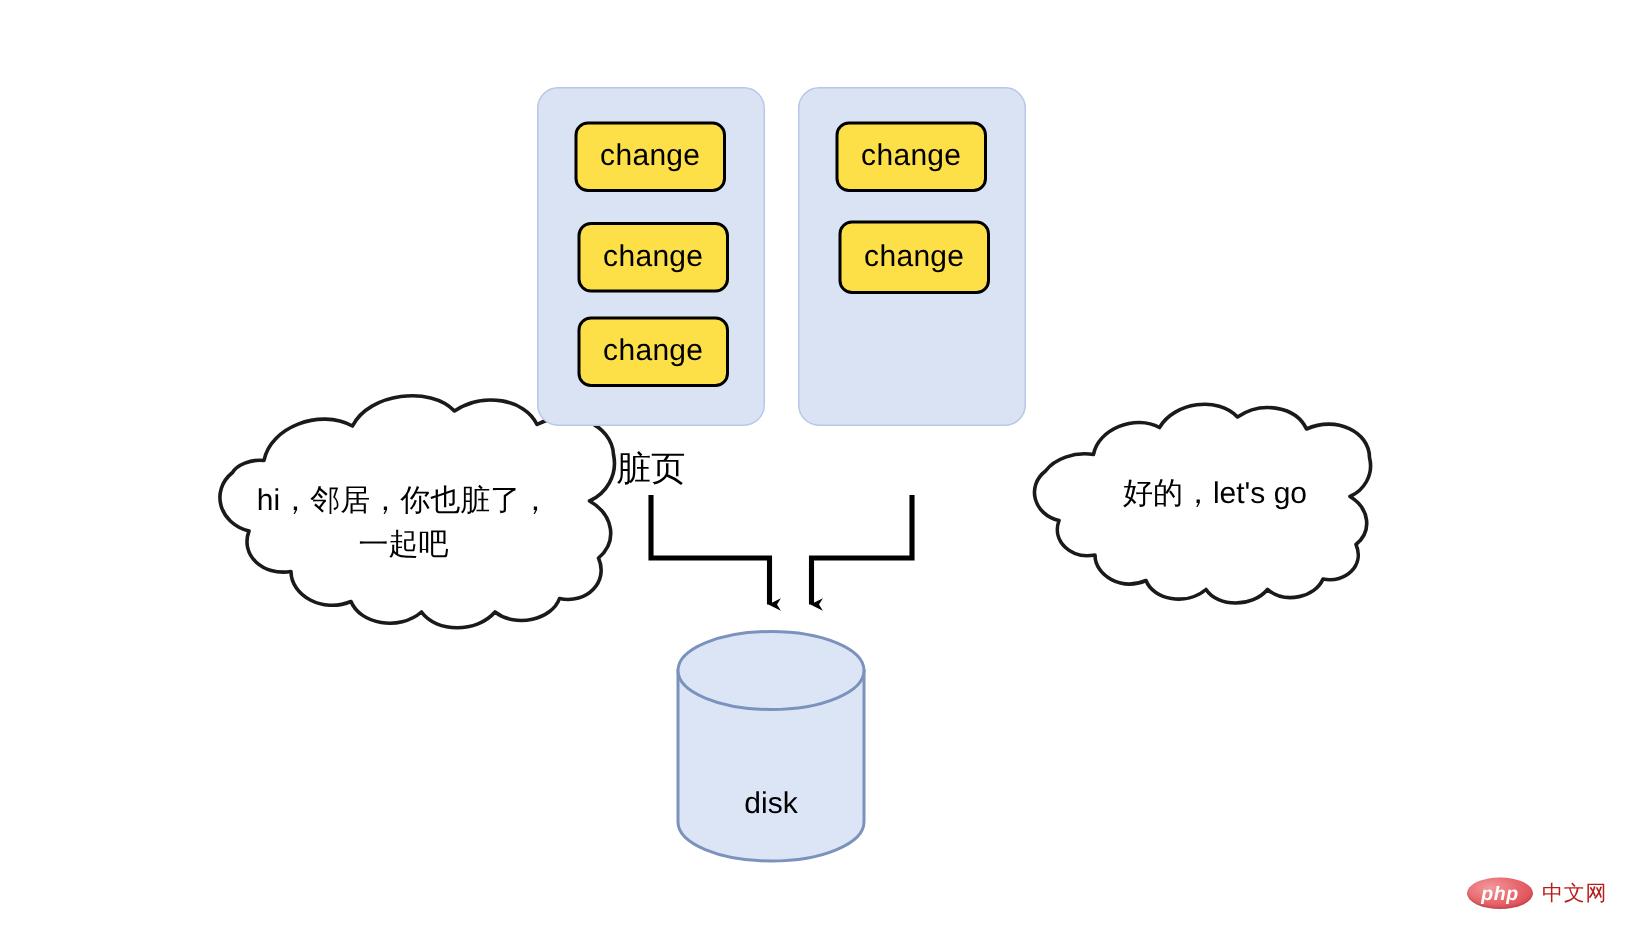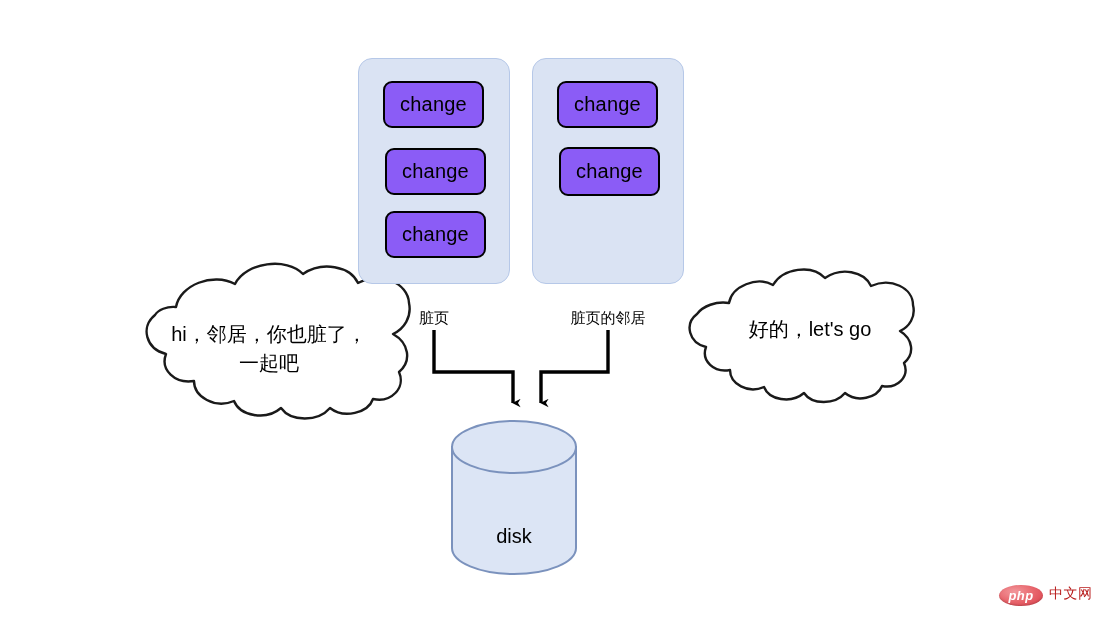--- a/index.html
+++ b/index.html
@@ -42,40 +42,39 @@
   #page-group-neighbor {
     left: 532px;
     top: 58px;
     width: 152px;
     height: 226px;
   }
 
   
   .change-box {
     position: absolute;
-    background: #8b5cf6;
+    background: #fde047;
     border: 2px solid #000000;
     border-radius: 9px;
     box-sizing: border-box;
     display: flex;
     align-items: center;
     justify-content: center;
     font-size: 20px;
     color: #000000;
     letter-spacing: 0.2px;
   }
 
   
   .group-label {
     position: absolute;
-    font-size: 15px;
+    font-size: 23px;
     color: #000000;
     white-space: nowrap;
     text-align: center;
-    margin-top: 12px;
   }
   #label-dirty-page {
     left: 358px;
     top: 297px;
     width: 152px;
   }
   #label-neighbor-page {
     left: 522px;
     top: 297px;
     width: 172px;
@@ -109,23 +108,24 @@
     width: 124px;
     text-align: center;
     font-size: 20px;
     color: #000000;
     z-index: 4;
   }
 
   
   #watermark {
     position: absolute;
-    left: 999px;
+    left: 978px;
     top: 585px;
     display: flex;
+    align-items: center;
     gap: 6px;
     z-index: 6;
   }
   #watermark-logo {
     width: 44px;
     height: 21px;
     border-radius: 50%;
     background: radial-gradient(ellipse at 35% 32%, #f2989c 0%, #e8666d 48%, #d93c48 100%);
     display: flex;
     align-items: center;
@@ -204,21 +204,20 @@
     <div class="change-box" style="left:26px; top:89px; width:101px; height:47px;">change</div>
     <div class="change-box" style="left:26px; top:152px; width:101px; height:47px;">change</div>
   </div>
 
   <div class="page-group" id="page-group-neighbor">
     <div class="change-box" style="left:24px; top:22px; width:101px; height:47px;">change</div>
     <div class="change-box" style="left:26px; top:88px; width:101px; height:49px;">change</div>
   </div>
 
   <div class="group-label" id="label-dirty-page">脏页</div>
-  <div class="group-label" id="label-neighbor-page">脏页的邻居</div>
 
   <div class="cloud-text" id="cloud-right-text">
     <div>好的，let's go</div>
   </div>
   <div class="cloud-text" id="cloud-left-text">
     <div>hi，邻居，你也脏了，</div>
     <div>一起吧</div>
   </div>
 
   <div id="disk-label">disk</div>

